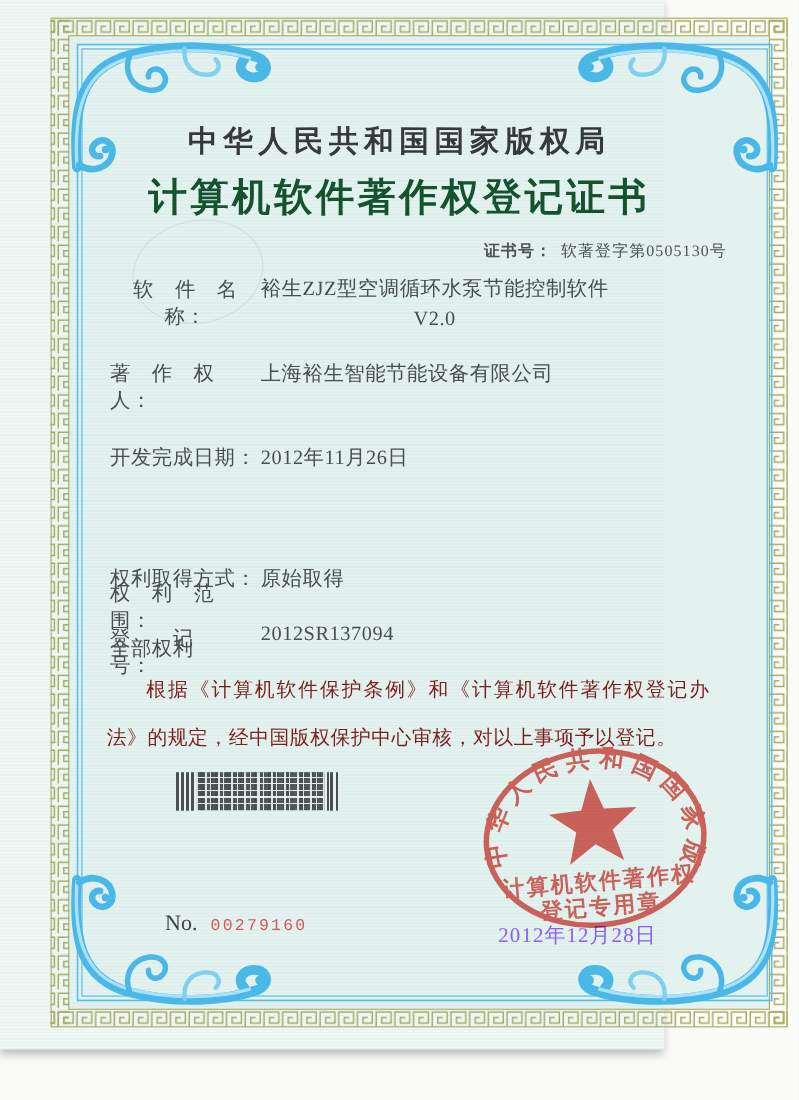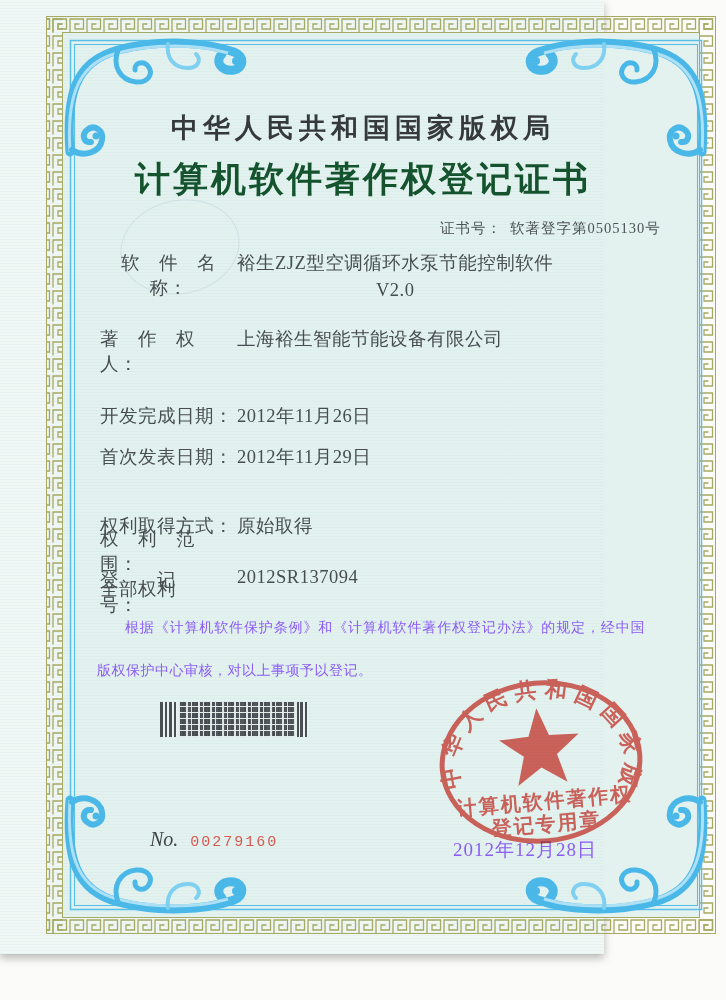--- a/index.html
+++ b/index.html
@@ -29,48 +29,48 @@
   }
   .cert-title{
     position:absolute;left:0;top:156px;width:726px;margin:0;
     text-align:center;font-size:35px;font-weight:700;letter-spacing:3px;
     color:#14532d;
   }
   .certno{
     position:absolute;left:440px;top:219px;width:210px;
     font-size:14.5px;color:#4c5256;letter-spacing:1px;white-space:nowrap;
   }
-  .certno .lbl{margin-right:8px;}
+  .certno .lbl{margin-right:8px;font-weight:bold;}
 
   .row{position:absolute;left:100px;display:flex;font-size:18.5px;color:#474d51;letter-spacing:.5px;}
   .row .label{width:137px;flex:none;}
   .row .vline{display:block;line-height:27px;}
   .r1{top:250px;text-align:center;} .r2{top:326px;} .r3{top:403px;} .r4{top:444px;}
   .r5{top:513px;} .r6{top:526px;flex-direction:column;} .r7{top:567px;}
 
   .statement{
     position:absolute;left:97px;top:606px;width:548px;margin:0;
-    font-size:14px;color:#8b5cf6;line-height:43px;letter-spacing:.5px;
+    font-size:18px;color:#7f1d1d;line-height:43px;letter-spacing:.5px;
     text-indent:2em;text-align:justify;
   }
 
   .barcode{position:absolute;left:160px;top:702px;width:148px;height:35px;display:flex;opacity:.85;}
   .bc-guard{width:17px;height:100%;
     background:repeating-linear-gradient(90deg,#31343a 0 3px,#edf5f2 3px 5px,#31343a 5px 7px,#edf5f2 7px 9px);}
   .bc-guard.right{width:11px;
     background:repeating-linear-gradient(90deg,#31343a 0 2px,#edf5f2 2px 3px,#31343a 3px 6px,#edf5f2 6px 8px);}
   .bc-body{flex:1;margin:0 2px;
     background:
       repeating-linear-gradient(0deg,rgba(237,245,242,.95) 0 1px,rgba(0,0,0,0) 1px 6px),
       repeating-linear-gradient(90deg,rgba(237,245,242,.9) 0 1px,rgba(0,0,0,0) 1px 7px,rgba(237,245,242,.9) 7px 9px,rgba(0,0,0,0) 9px 12px),
       repeating-linear-gradient(90deg,#2e3136 0 2px,rgba(0,0,0,0) 2px 3px,#2e3136 3px 6px,rgba(0,0,0,0) 6px 8px,#2e3136 8px 9px,rgba(0,0,0,0) 9px 13px),
       #3a3e44;}
 
   .serial{position:absolute;left:150px;top:828px;white-space:nowrap;}
-  .serial .no{font-size:20px;color:#3f4347;margin-right:12px;font-style:italic;}
+  .serial .no{font-size:20px;color:#3f4347;margin-right:12px;}
   .serial .num{font-family:"Liberation Mono","DejaVu Sans Mono",monospace;
     font-size:15px;color:#d85850;letter-spacing:2px;}
 
   .issue-date{position:absolute;left:453px;top:837px;font-size:19px;color:#8b5cf6;letter-spacing:1px;}
 
   .emboss{position:absolute;left:120px;top:200px;width:118px;height:92px;
     border:1.5px solid rgba(140,170,190,.22);border-radius:50%;transform:rotate(-12deg);}
 </style>
 </head>
 <body>
@@ -127,24 +127,20 @@
       </span>
     </div>
     <div class="row r2">
       <span class="label">著　作　权　人：</span>
       <span class="value">上海裕生智能节能设备有限公司</span>
     </div>
     <div class="row r3">
       <span class="label">开发完成日期：</span>
       <span class="value">2012年11月26日</span>
     </div>
-    <div class="row r4">
-      <span class="label">首次发表日期：</span>
-      <span class="value">2012年11月29日</span>
-    </div>
     <div class="row r5">
       <span class="label">权利取得方式：</span>
       <span class="value">原始取得</span>
     </div>
     <div class="row r6">
       <span class="label">权　利　范　围：</span>
       <span class="value">全部权利</span>
     </div>
     <div class="row r7">
       <span class="label">登　　记　　号：</span>

